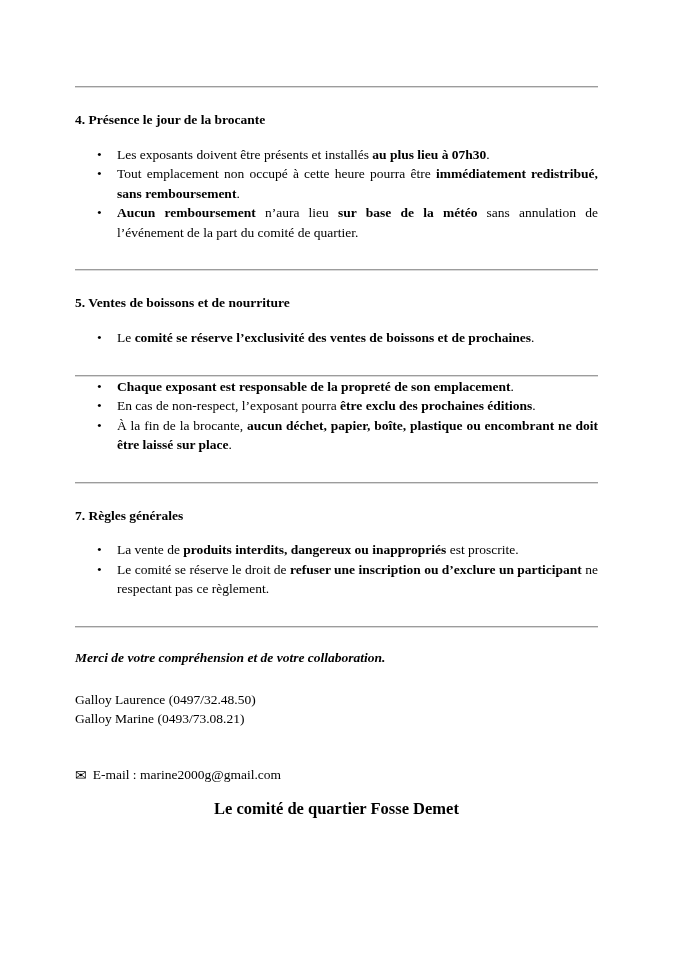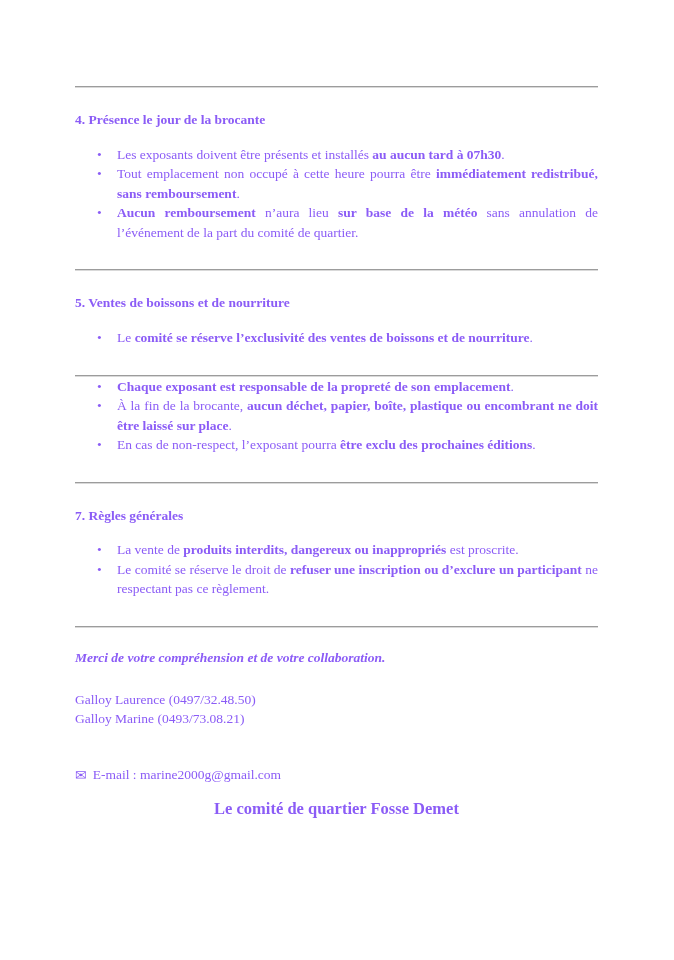--- a/index.html
+++ b/index.html
@@ -3,21 +3,21 @@
 <meta charset="utf-8">
 <style>
   * { margin: 0; padding: 0; box-sizing: border-box; }
   html, body { background: #ffffff; }
   .page {
     position: relative;
     width: 674px;
     height: 960px;
     margin: 0 auto;
     background: #ffffff;
-    color: #8b5cf6;
+    color: #000000;
     font-family: "Liberation Serif", "DejaVu Serif", serif;
     font-size: 13.5px;
     line-height: 1.45;
     padding: 86px 76px 40px 75px;
     overflow: hidden;
   }
   .rule-line {
     height: 2px;
     background: #9c9c9c;
     border-bottom: 1px solid #d9d9d9;
@@ -65,38 +65,38 @@
 </head>
 <body>
 
 <div class="page">
 
   <div id="sections">
       <section class="rule-section">
         <div class="rule-line"></div>
         <h3 class="section-heading">4. Présence le jour de la brocante</h3>
         <ul class="bullet-list">
-          <li><span>Les exposants doivent être présents et installés </span><span class="b">au aucun tard à 07h30</span><span>.</span></li>
+          <li><span>Les exposants doivent être présents et installés </span><span class="b">au plus lieu à 07h30</span><span>.</span></li>
           <li><span>Tout emplacement non occupé à cette heure pourra être </span><span class="b">immédiatement redistribué, sans remboursement</span><span>.</span></li>
           <li><span class="b">Aucun remboursement</span><span> n’aura lieu </span><span class="b">sur base de la météo</span><span> sans annulation de l’événement de la part du comité de quartier.</span></li>
         </ul>
       </section>
       <section class="rule-section">
         <div class="rule-line"></div>
         <h3 class="section-heading">5. Ventes de boissons et de nourriture</h3>
         <ul class="bullet-list">
-          <li><span>Le </span><span class="b">comité se réserve l’exclusivité des ventes de boissons et de nourriture</span><span>.</span></li>
+          <li><span>Le </span><span class="b">comité se réserve l’exclusivité des ventes de boissons et de prochaines</span><span>.</span></li>
         </ul>
       </section>
       <section class="rule-section">
         <div class="rule-line"></div>
         <ul class="bullet-list">
           <li><span class="b">Chaque exposant est responsable de la propreté de son emplacement</span><span>.</span></li>
+          <li><span>En cas de non-respect, l’exposant pourra </span><span class="b">être exclu des prochaines éditions</span><span>.</span></li>
           <li><span>À la fin de la brocante, </span><span class="b">aucun déchet, papier, boîte, plastique ou encombrant ne doit être laissé sur place</span><span>.</span></li>
-          <li><span>En cas de non-respect, l’exposant pourra </span><span class="b">être exclu des prochaines éditions</span><span>.</span></li>
         </ul>
       </section>
       <section class="rule-section">
         <div class="rule-line"></div>
         <h3 class="section-heading">7. Règles générales</h3>
         <ul class="bullet-list">
           <li><span>La vente de </span><span class="b">produits interdits, dangereux ou inappropriés</span><span> est proscrite.</span></li>
           <li><span>Le comité se réserve le droit de </span><span class="b">refuser une inscription ou d’exclure un participant</span><span> ne respectant pas ce règlement.</span></li>
         </ul>
       </section>

